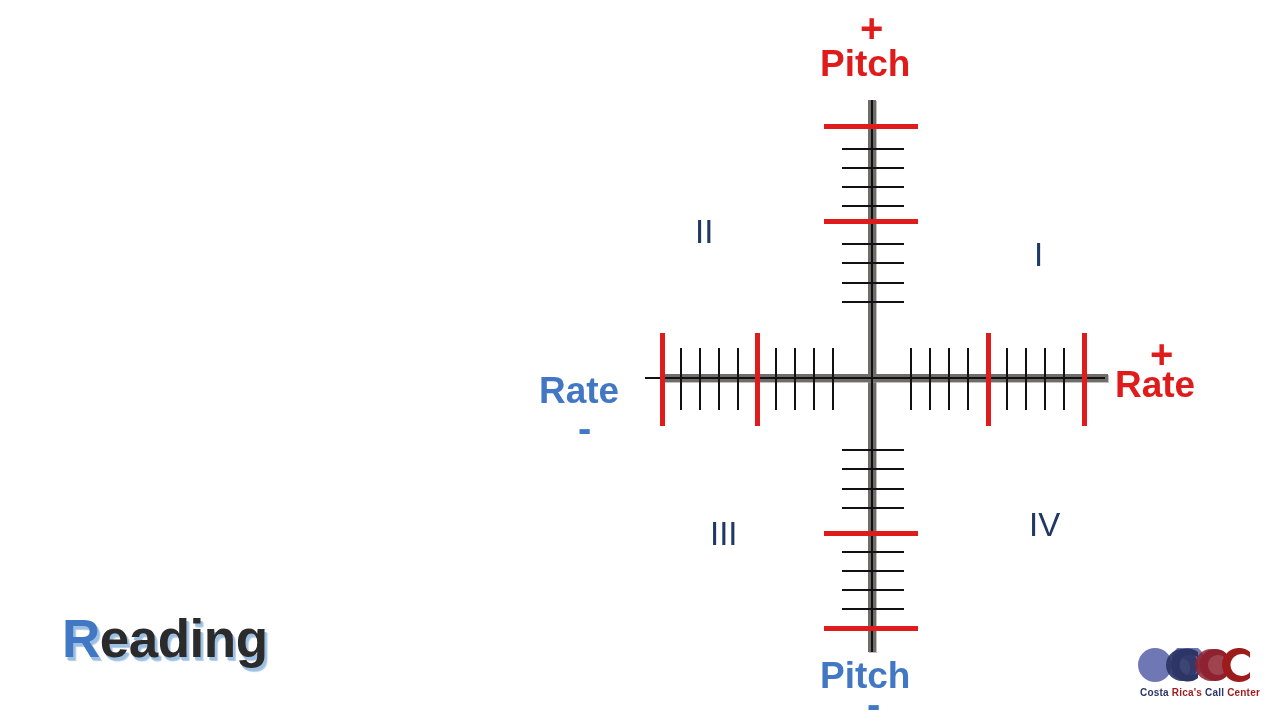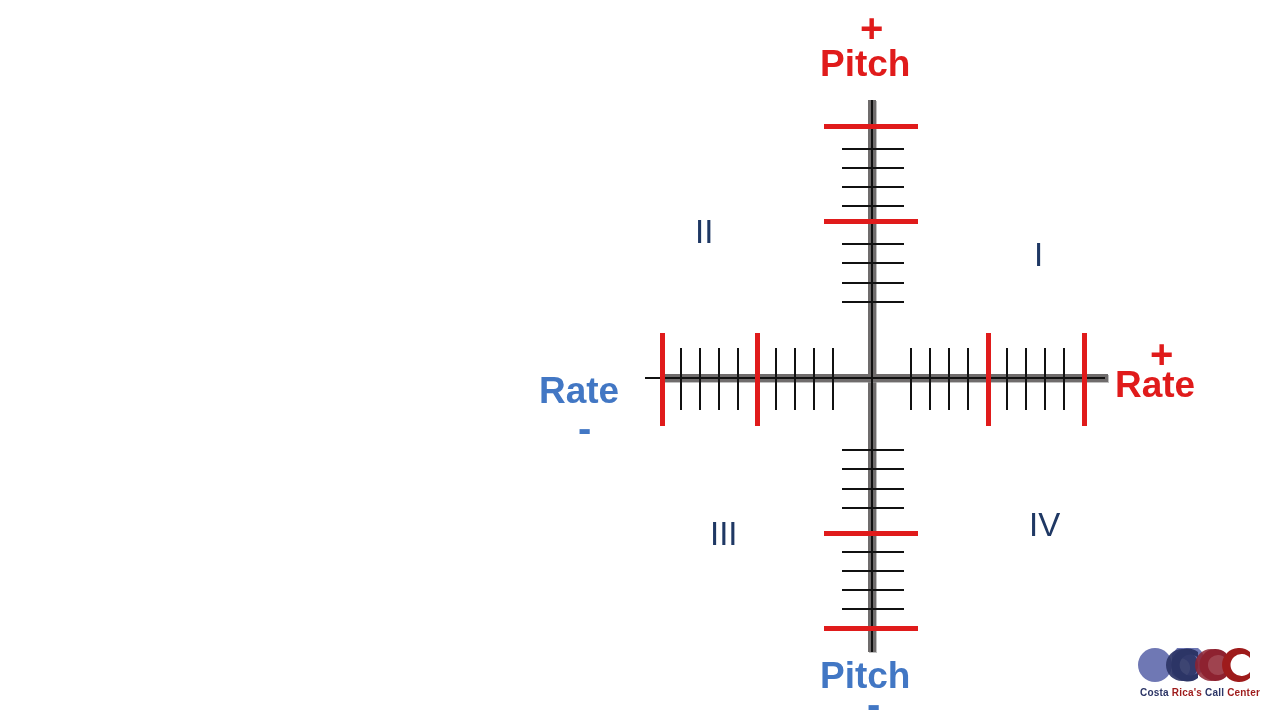--- a/index.html
+++ b/index.html
@@ -183,20 +183,23 @@
   #logo-text .crimson { color: #9e1b1b; }
 </style>
 </head>
 <body>
 
 <div id="word-list">
 
 
 
 
+  <div class="word-row" id="word-reading">
+    <span class="initial blue">R</span><span>eading</span>
+  </div>
 
 </div>
 
 <div id="chart">
 
   <div class="axis-shaft" id="v-axis-shaft"></div>
   <div class="axis-shaft" id="h-axis-shaft"></div>
   <div class="axis-line" id="v-axis-line"></div>
   <div class="axis-line" id="h-axis-line"></div>
 

